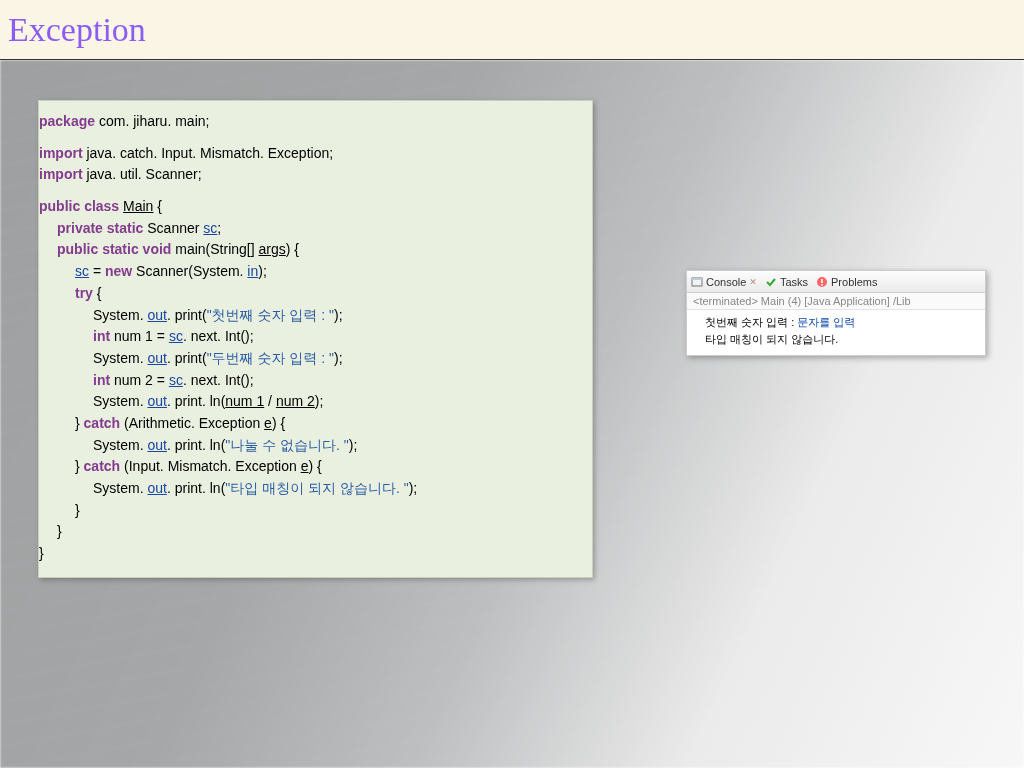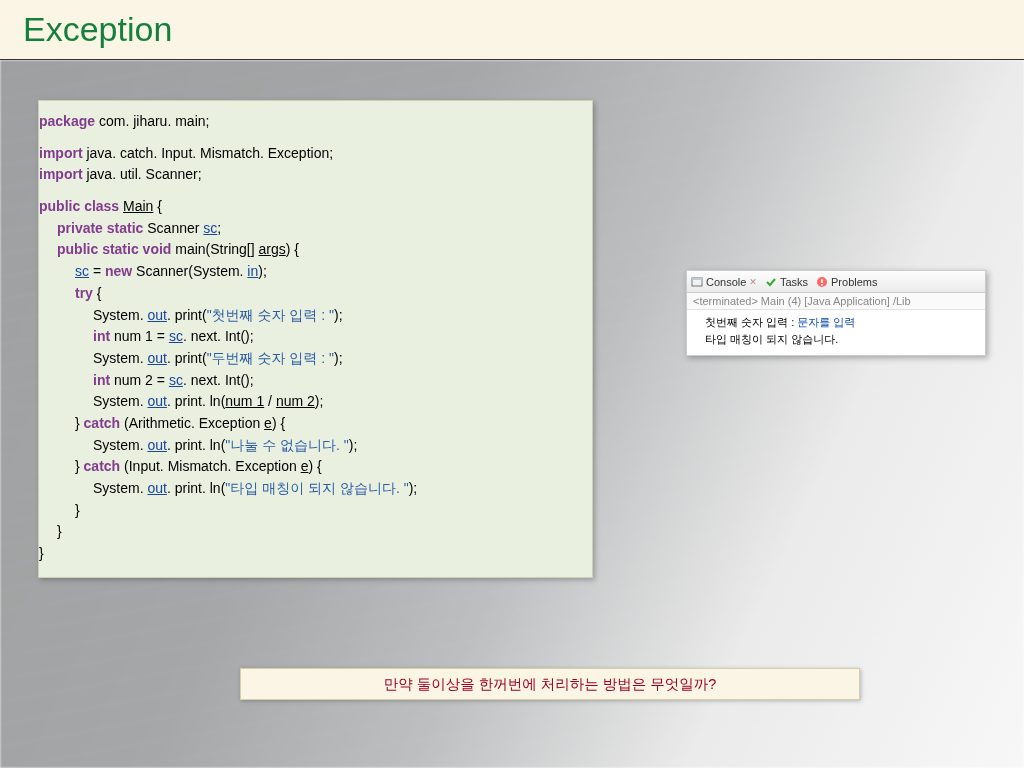--- a/index.html
+++ b/index.html
@@ -42,24 +42,23 @@
     width: 100%;
     height: 60px;
     background: #faf5e4;
     border-bottom: 1px solid #333;
     display: flex;
     align-items: center;
     padding-left: 8px;
     z-index: 10;
   }
   .title-text {
-    font-family: Liberation Sans, sans-serif;
+    font-family: Liberation Serif, serif;
     font-size: 34px;
-    color: #15803d;
-    margin-left: 15px;
+    color: #8b5cf6;
   }
   .content {
     position: absolute;
     top: 60px;
     left: 0;
     width: 1024px;
     height: 708px;
     background: rgba(255,255,255,0.55);
     z-index: 5;
   }
@@ -200,17 +199,14 @@
         <span>Problems</span>
       </div>
     </div>
     <div class="console-subhead">&lt;terminated&gt; Main (4) [Java Application] /Lib</div>
     <div class="console-body">
       <div><span>첫번째 숫자 입력 : </span><span class="out-blue">문자를 입력</span></div>
       <div>타입 매칭이 되지 않습니다.</div>
     </div>
   </div>
 
-  <div class="question-box">
-    <span class="question-text">만약 둘이상을 한꺼번에 처리하는 방법은 무엇일까?</span>
-  </div>
 
 </div>
 
 </body></html>

